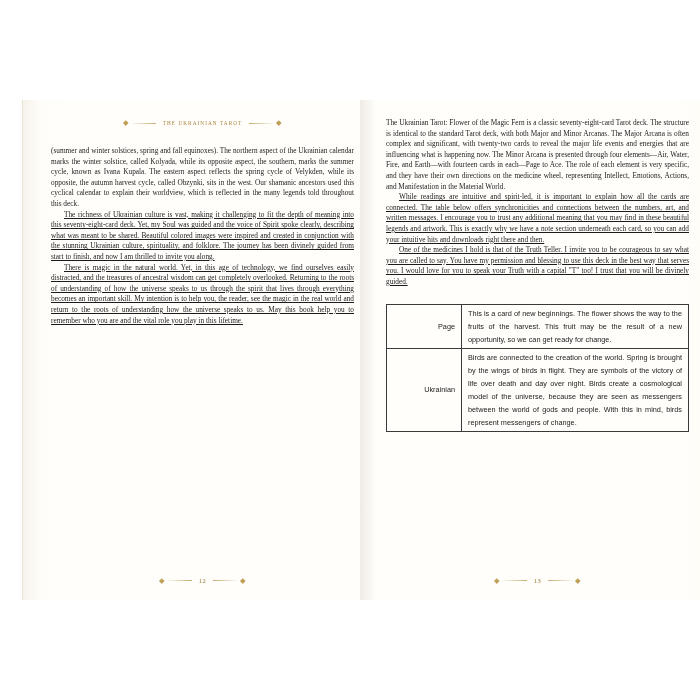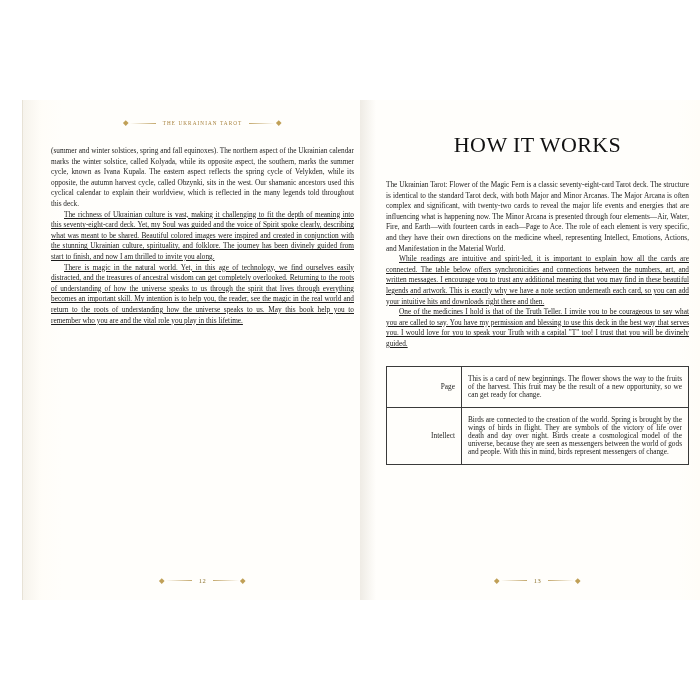--- a/index.html
+++ b/index.html
@@ -135,24 +135,24 @@
 
   
   table.cards {
     width: 100%;
     border-collapse: collapse;
     margin-top: 16px;
     table-layout: fixed;
   }
   table.cards td {
     border: 0.8px solid #3a3a3a;
-    padding: 8px 6px;
-    font-family: Liberation Serif, serif;
+    padding: 2px 6px;
+    font-family: Liberation Sans, sans-serif;
     font-size: 7.3px;
-    line-height: 8px;
+    line-height: 13px;
     color: #1b1b1b;
     vertical-align: middle;
   }
   td.label {
     width: 62px;
     text-align: right;
   }
   td.desc {
     text-align: justify;
   }
@@ -212,34 +212,33 @@
         </span>
       </div>
 
     </div>
   </div>
 
   <div class="page page-right">
     <div class="gutter-shadow-right"></div>
     <div class="content">
 
-      <h1 class="how">HOW IT WORKS</h1>
 
       <p class="body"><span class="ital">The Ukrainian Tarot: Flower of the Magic Fern</span><span> is a classic seventy-eight-card Tarot deck. The structure is identical to the standard Tarot deck, with both Major and Minor Arcanas. The Major Arcana is often complex and significant, with twenty-two cards to reveal the major life events and energies that are influencing what is happening now. The Minor Arcana is presented through four elements—Air, Water, Fire, and Earth—with fourteen cards in each—Page to Ace. The role of each element is very specific, and they have their own directions on the medicine wheel, representing Intellect, Emotions, Actions, and Manifestation in the Material World.</span></p>
       <p class="body">While readings are intuitive and spirit-led, it is important to explain how all the cards are connected. The table below offers synchronicities and connections between the numbers, art, and written messages. I encourage you to trust any additional meaning that you may find in these beautiful legends and artwork. This is exactly why we have a note section underneath each card, so you can add your intuitive hits and downloads right there and then.</p>
       <p class="body">One of the medicines I hold is that of the Truth Teller. I invite you to be courageous to say what you are called to say. You have my permission and blessing to use this deck in the best way that serves you. I would love for you to speak your Truth with a capital "T" too! I trust that you will be divinely guided.</p>
 
       <table class="cards">
         <tbody>
           <tr>
             <td class="label">Page</td>
             <td class="desc">This is a card of new beginnings. The flower shows the way to the fruits of the harvest. This fruit may be the result of a new opportunity, so we can get ready for change.</td>
           </tr>
           <tr>
-            <td class="label">Intellect</td>
+            <td class="label">Ukrainian</td>
             <td class="desc">Birds are connected to the creation of the world. Spring is brought by the wings of birds in flight. They are symbols of the victory of life over death and day over night. Birds create a cosmological model of the universe, because they are seen as messengers between the world of gods and people. With this in mind, birds represent messengers of change.</td>
           </tr>
         </tbody>
       </table>
 
       <div class="folio">
         <span class="orn">
           <span class="orn-dia"></span>
             <span class="orn-line"></span>
         </span>

